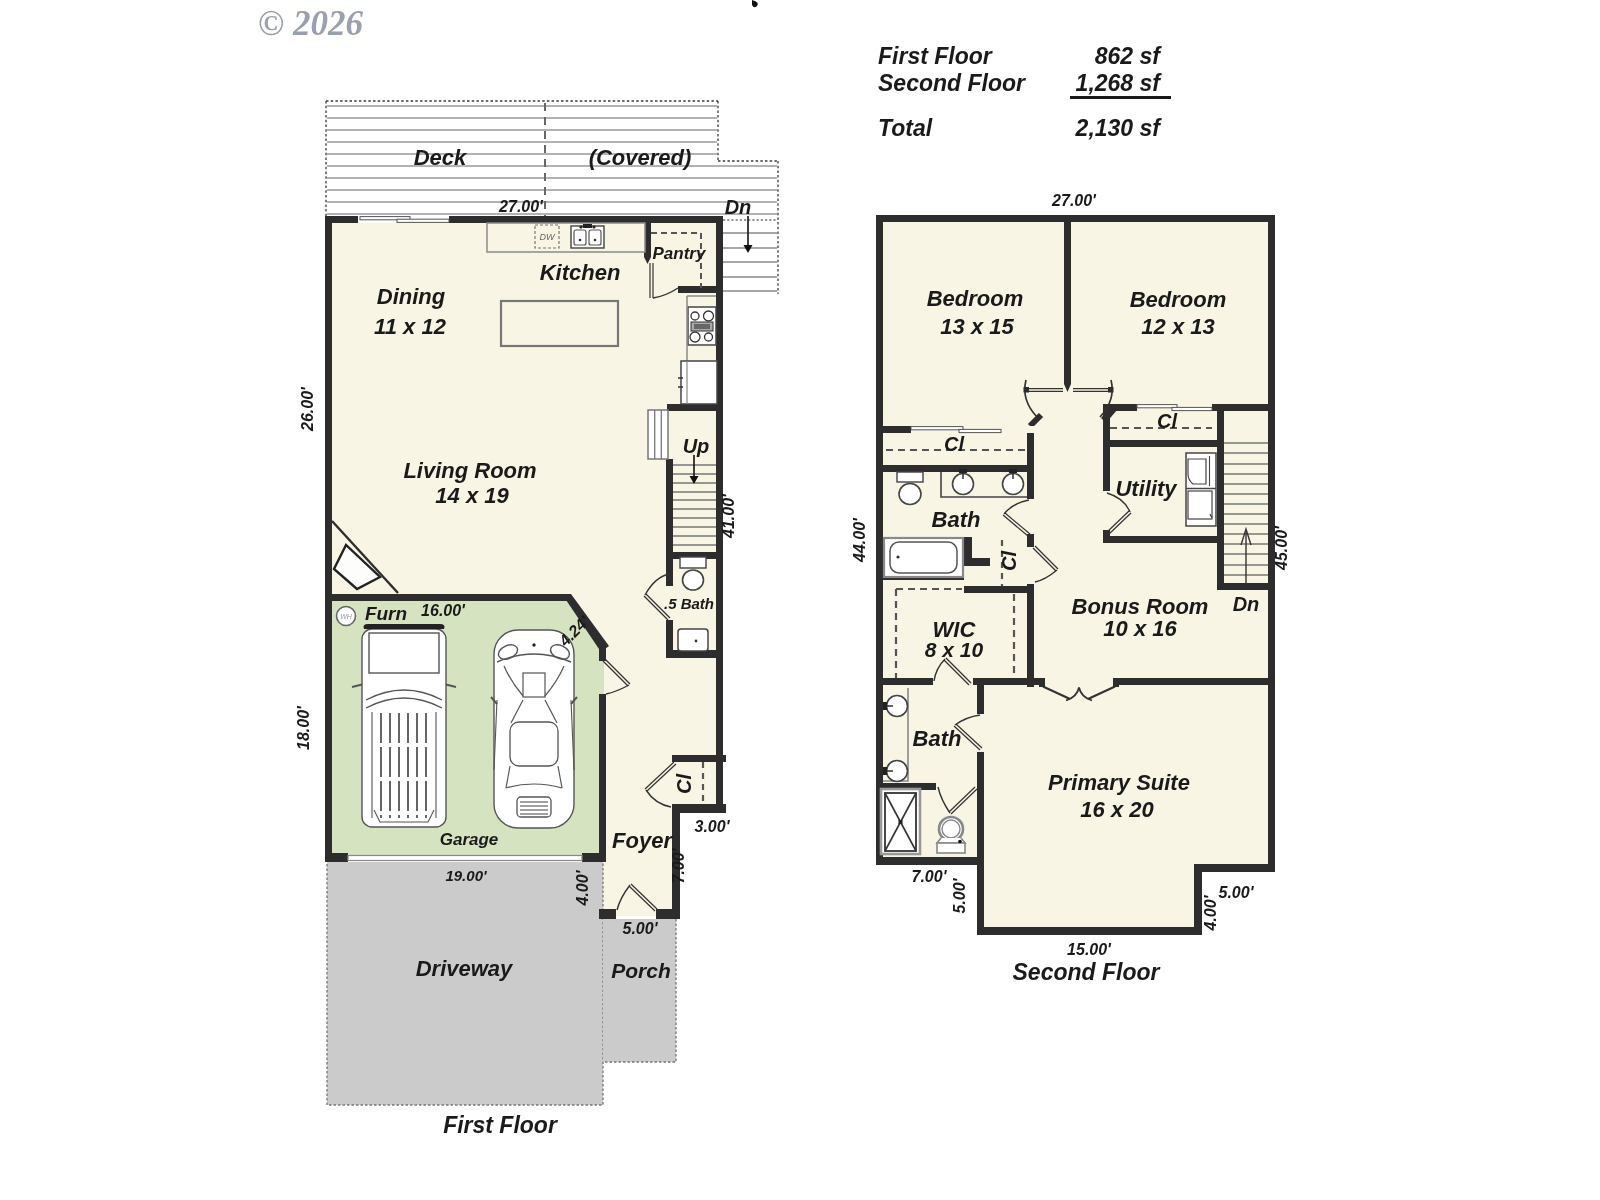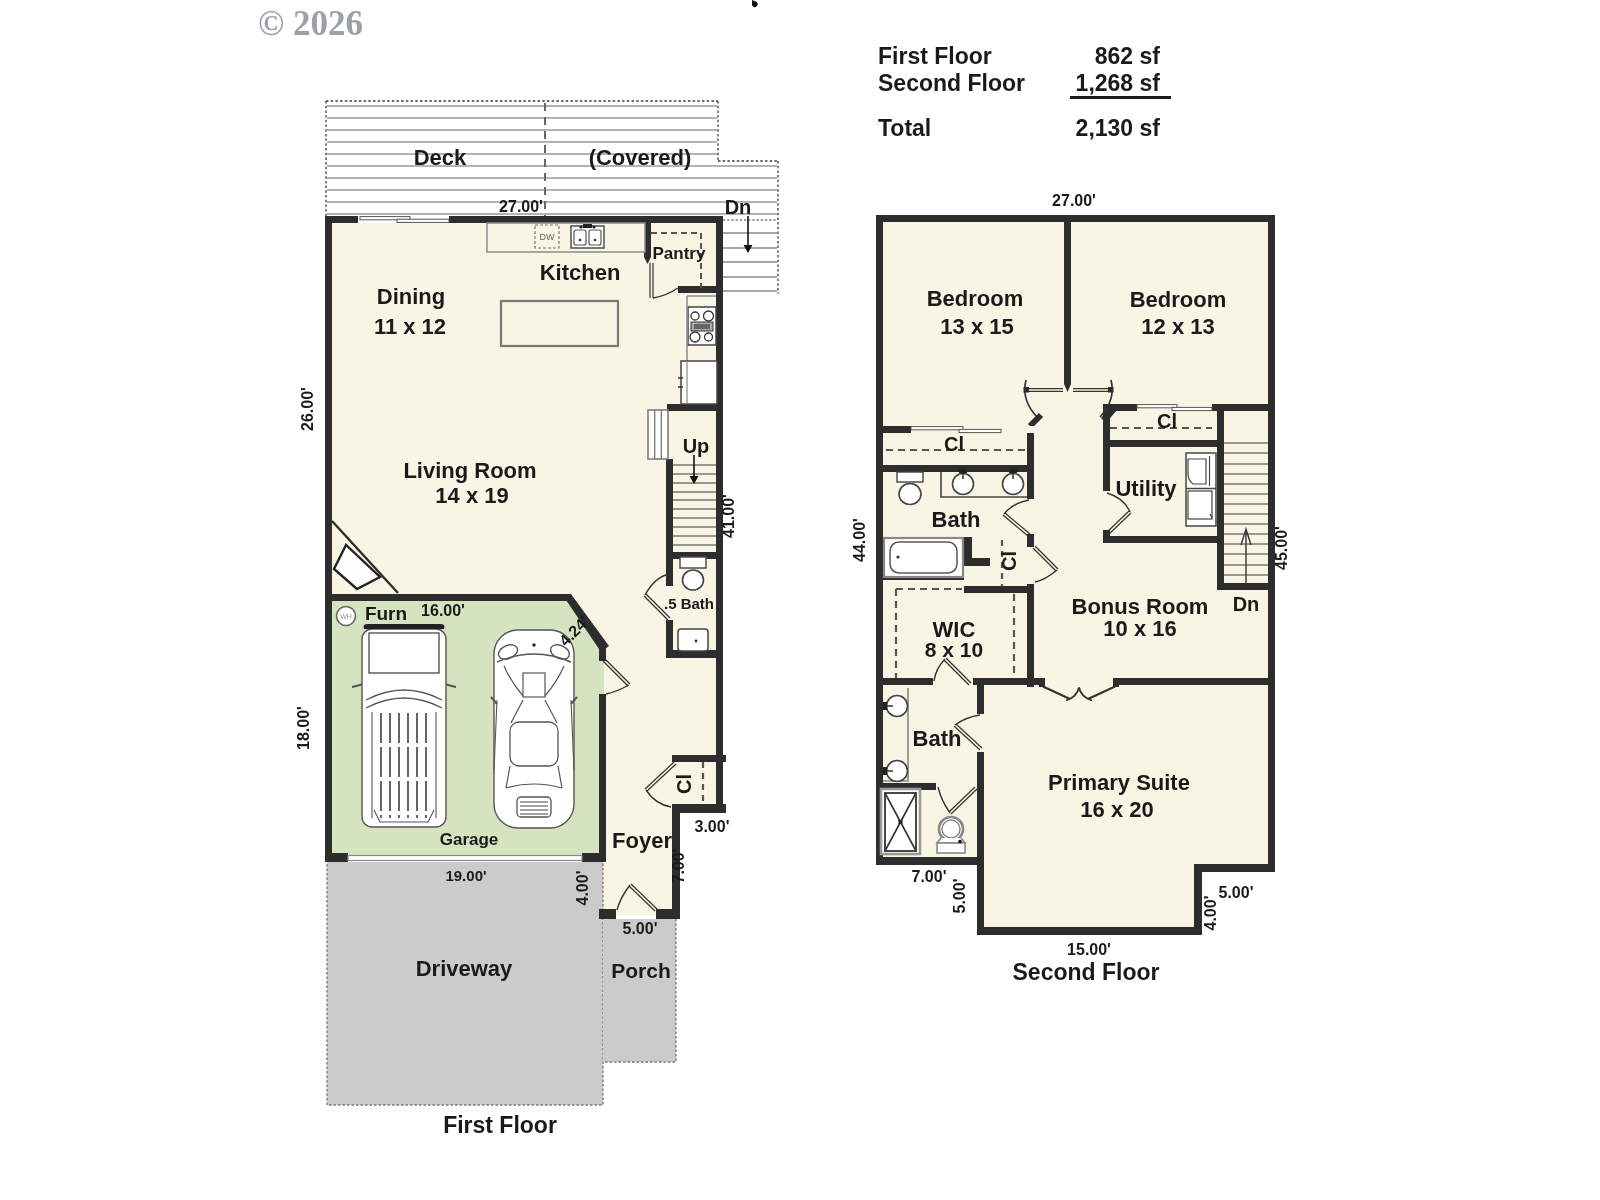--- a/index.html
+++ b/index.html
@@ -1,17 +1,17 @@
 <!DOCTYPE html>
 <html><head>
 <meta charset="utf-8">
 <style>
 html,body{margin:0;padding:0;background:#ffffff;}
 *{font-family:"Liberation Sans", sans-serif;}
-.pg{position:relative;width:1600px;height:1200px;overflow:hidden;background:#ffffff;}
+.pg{position:relative;width:1600px;height:1200px;overflow:hidden;background:#ffffff;font-style:italic;}
 text{fill:#1a1a1a;}
 .lbl{font-weight:bold;}
 </style>
 </head>
 <body>
 <div class="pg">
 <svg width="1600" height="1200" viewBox="0 0 1600 1200">
 <defs></defs>
 
 <text x="258" y="35" style="font-family:'Liberation Serif',serif;fill:#9aa0ac;font-weight:bold;font-size:35px;">© 2026</text>

